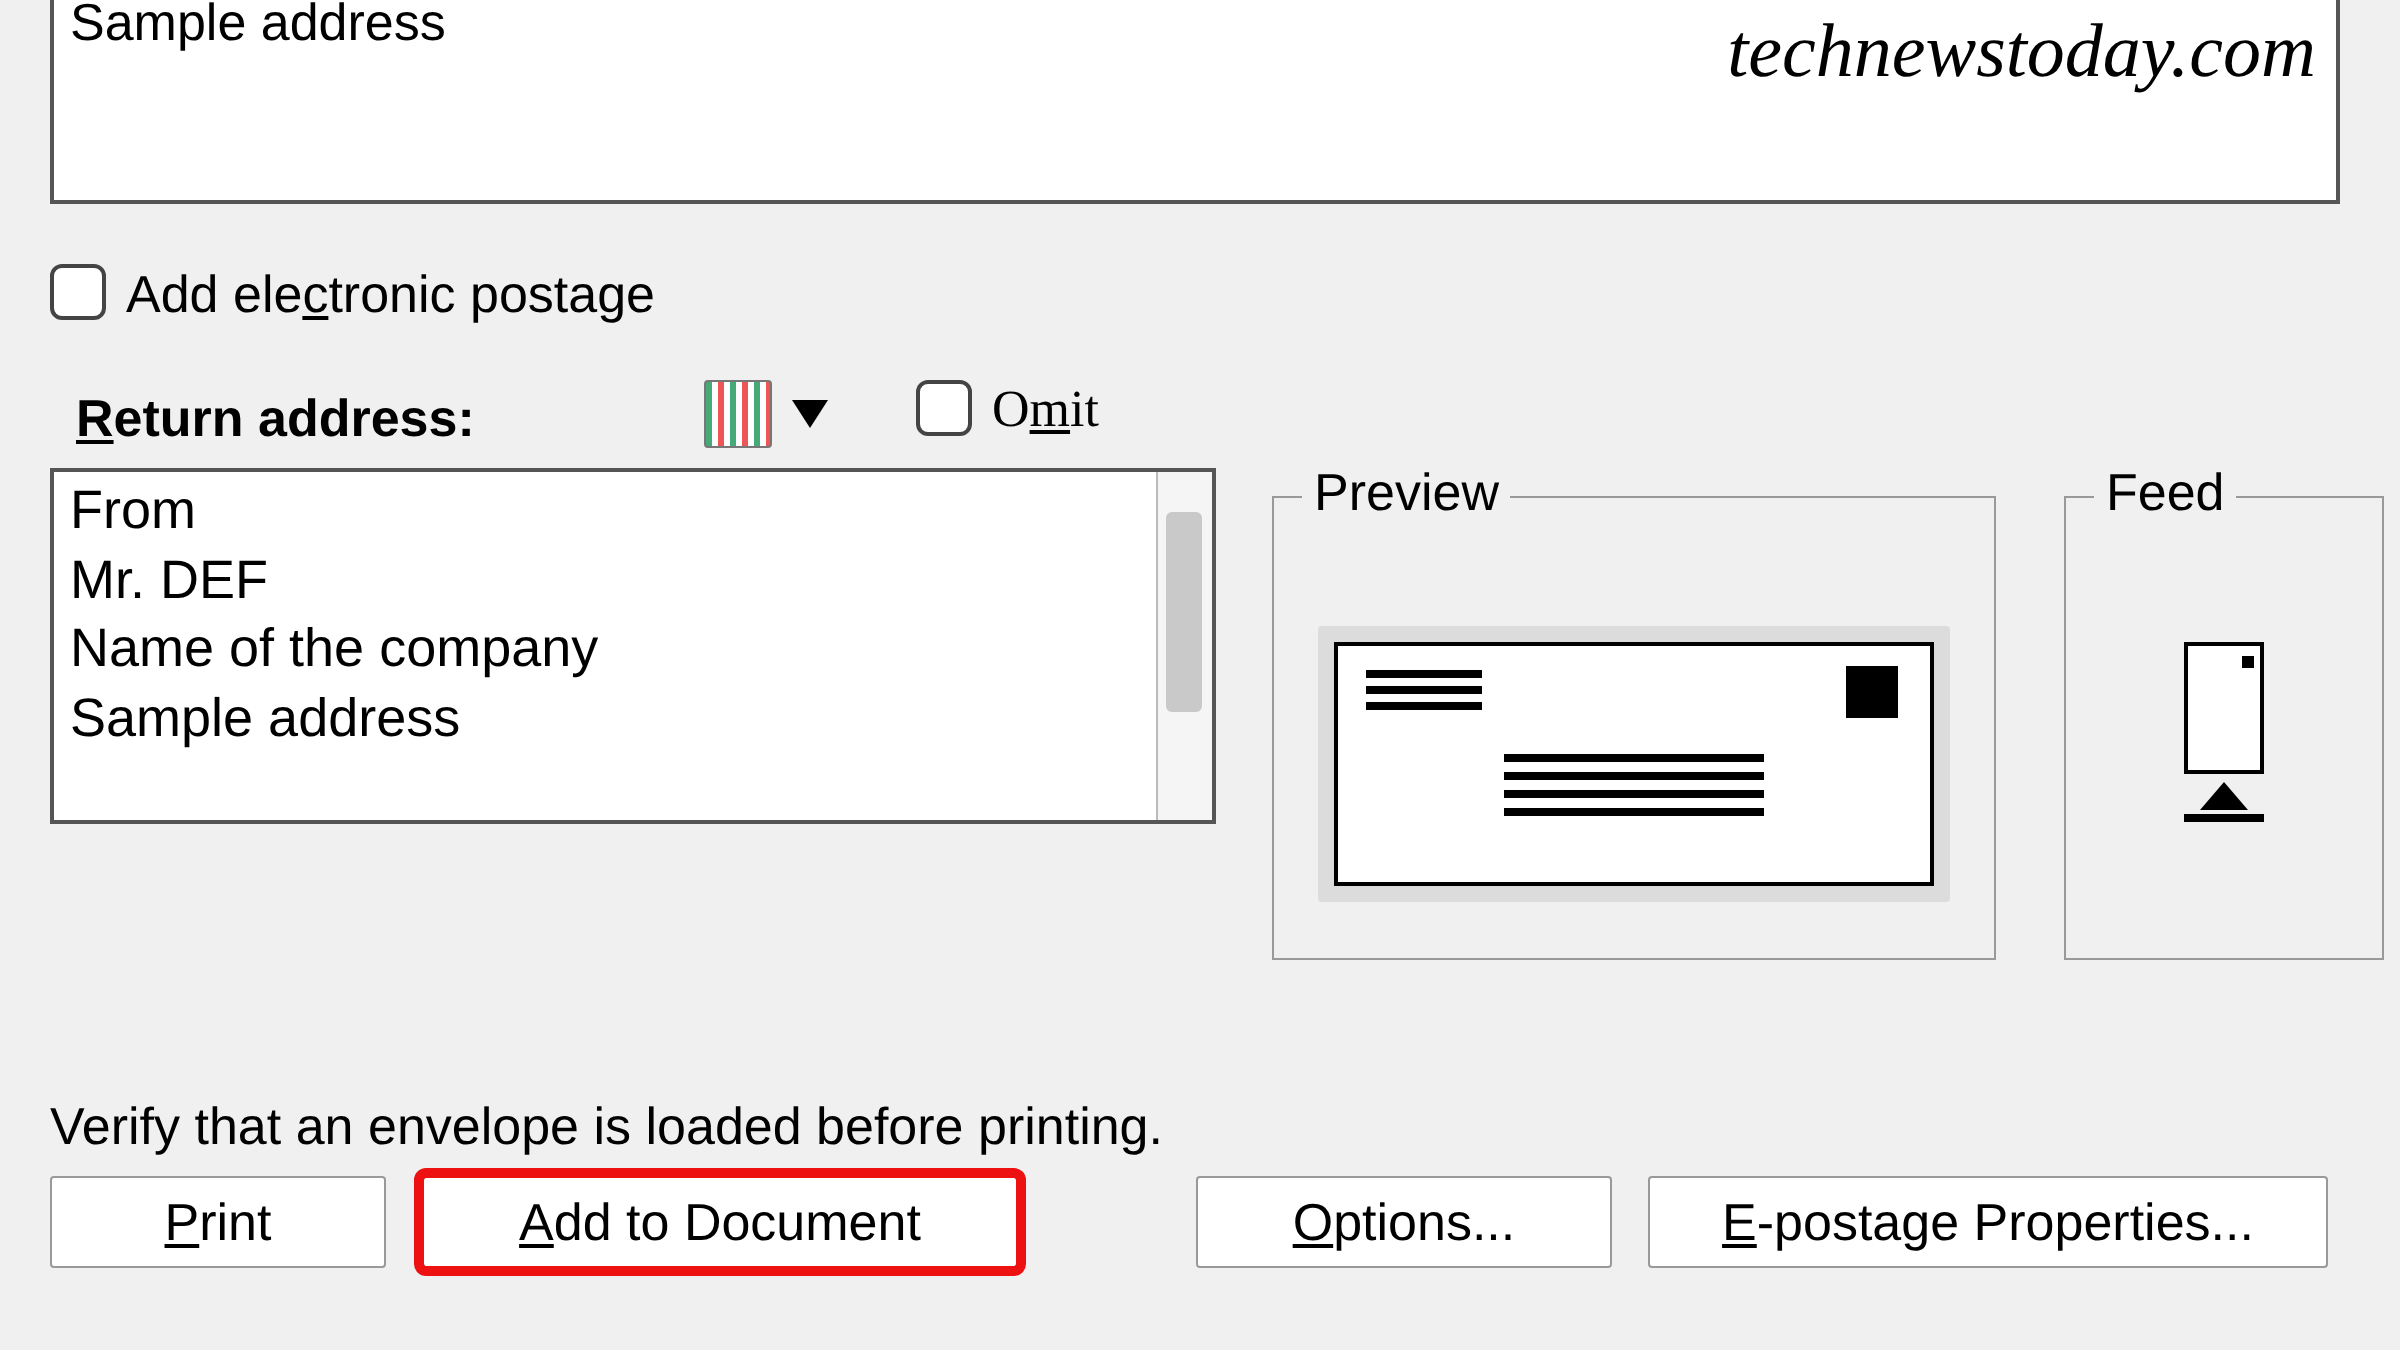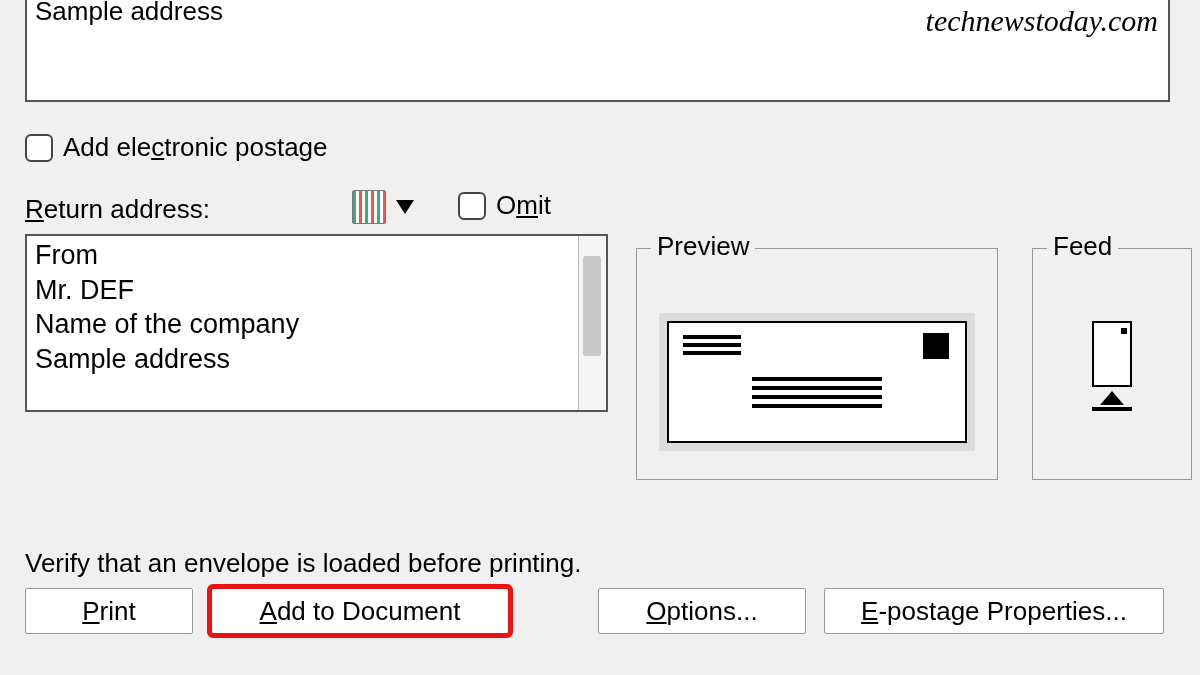--- a/index.html
+++ b/index.html
@@ -21,53 +21,54 @@
     top: 0;
     right: 18px;
     bottom: 0;
   }
   .watermark {
     position: absolute;
     right: 24px;
     top: 4px;
     font-family: "Comic Sans MS", cursive;
     font-style: italic;
-    font-size: 30px;
+    font-size: 38px;
     color: #000;
   }
   .sample-box {
     position: absolute;
     left: 3px;
     top: -10px;
     width: 1145px;
     height: 112px;
     border: 2px solid #555;
     background: #fff;
     padding: 4px 8px;
     line-height: 1.2;
   }
   .checkbox-row {
     position: absolute;
     display: flex;
-    align-items: center;
+    align-items: flex-start;
     gap: 10px;
   }
   .cb-postage { left: 3px; top: 132px; }
-  .cb-omit   { left: 436px; top: 190px; }
+  .cb-omit   { left: 436px; top: 190px; font-family: Liberation Serif, serif; }
   .checkbox {
     width: 28px;
     height: 28px;
     border: 2px solid #444;
     border-radius: 6px;
     background: #fff;
   }
   .return-label {
     position: absolute;
-    left: 3px;
+    left: 16px;
     top: 194px;
+    font-weight: bold;
   }
   .addr-book-row {
     position: absolute;
     left: 330px;
     top: 190px;
     display: flex;
     align-items: center;
     gap: 10px;
   }
   .addr-icon {

